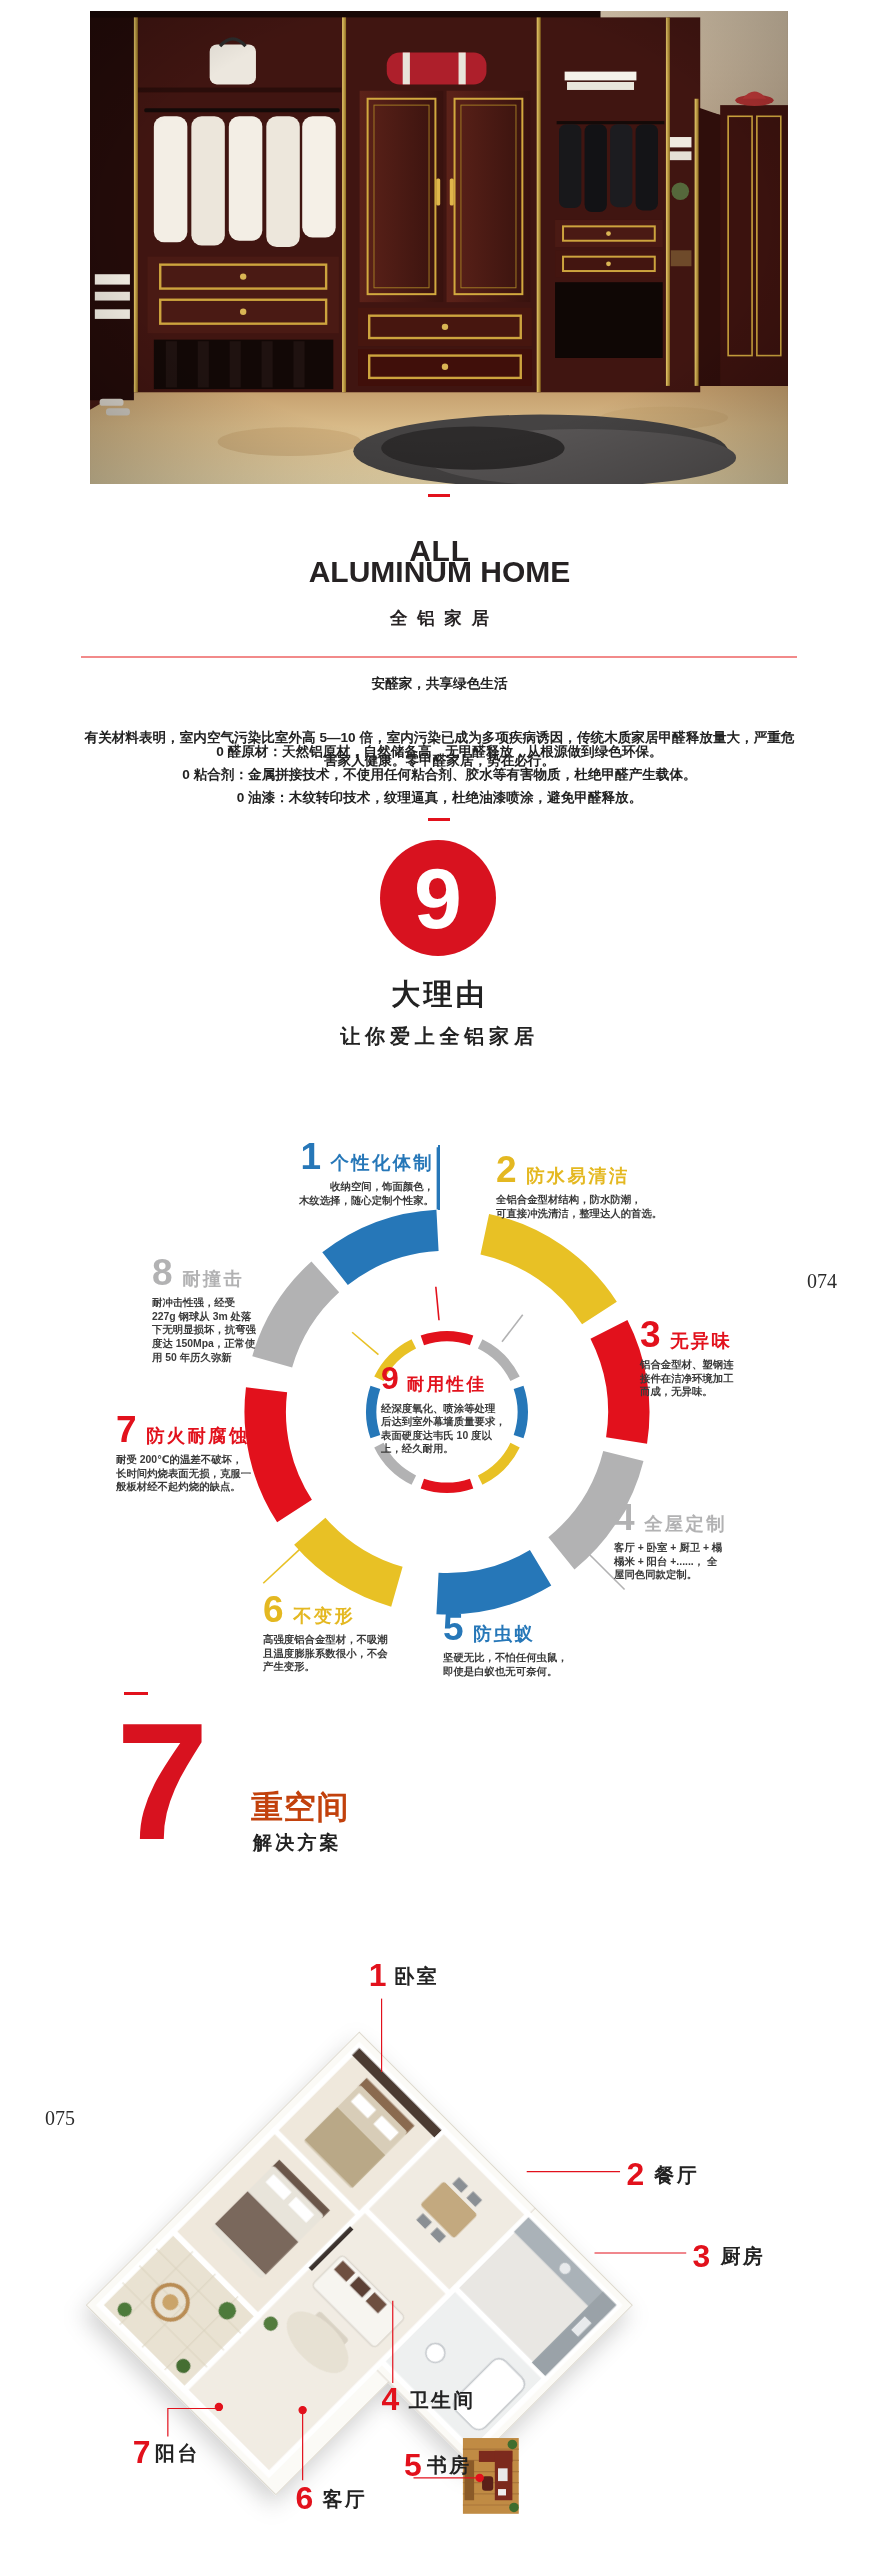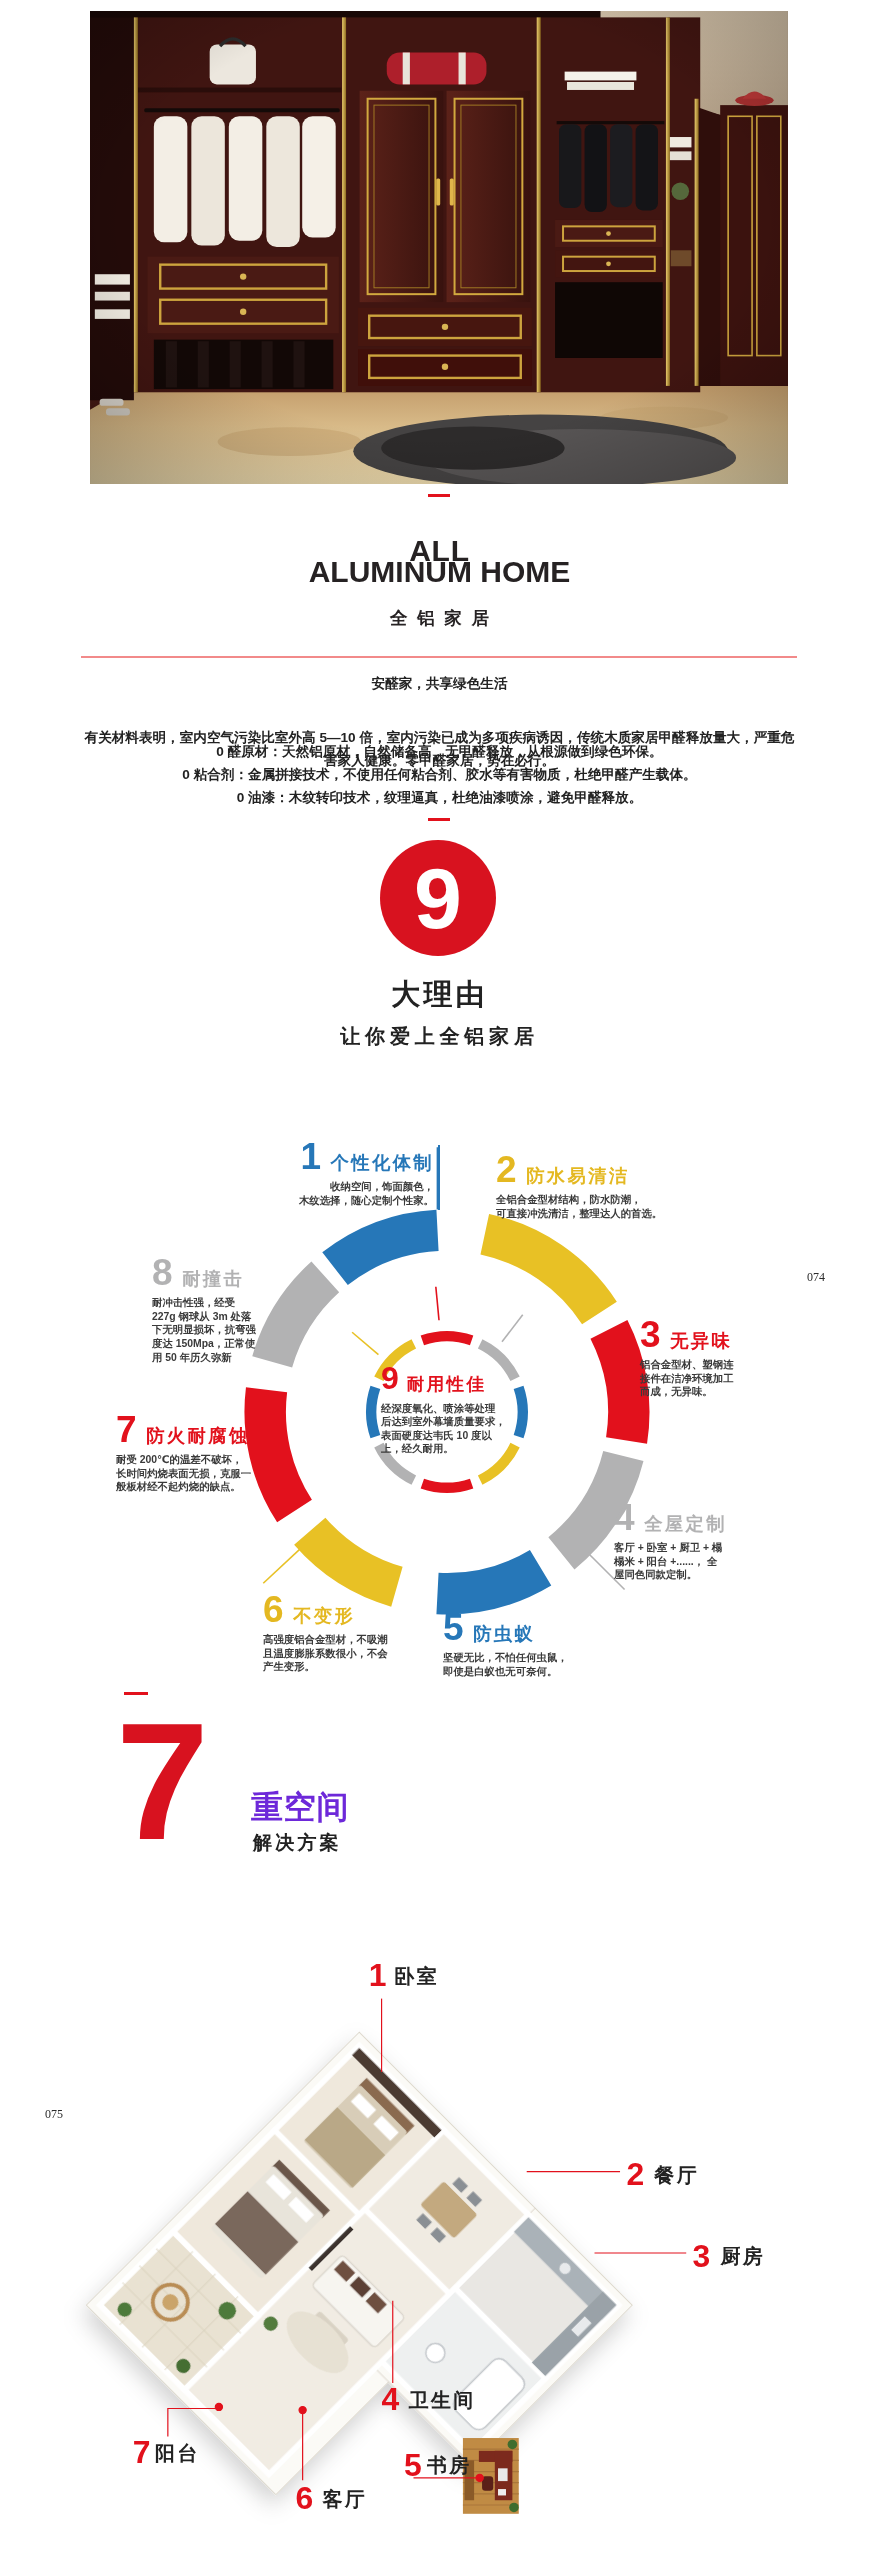--- a/index.html
+++ b/index.html
@@ -20,23 +20,23 @@
   .bigsub{font-size:20px;font-weight:bold;letter-spacing:4.8px;color:#222;}
   .r-block{position:absolute;font-weight:bold;}
   .r-head{display:flex;gap:9.6px;align-items:flex-start;}
   .r-head.right{justify-content:flex-end;}
   .r-num{font-size:37px;line-height:0.9;font-weight:bold;}
   .r-title{font-size:18.3px;letter-spacing:2.4px;margin-top:9.6px;font-weight:bold;}
   .r-desc{font-size:10.4px;line-height:13.6px;color:#3a3a3a;margin-top:5.6px;white-space:pre-line;}
   .t-right{text-align:right;}
   .c-blue{color:#2677b8;} .c-yellow{color:#e4b821;} .c-red{color:#e2111c;} .c-gray{color:#b2b2b3;}
   .vline{width:1.6px;background:#2677b8;}
-  .pageno{font-family:"Liberation Serif","DejaVu Serif",serif;font-size:12px;color:#2b2b2b;}
+  .pageno{font-family:"Liberation Serif","DejaVu Serif",serif;font-size:20px;color:#2b2b2b;}
   .seven{font-size:167px;font-weight:bold;color:#d8121f;line-height:0.78;}
-  .seven-t{font-size:32px;font-weight:bold;letter-spacing:0.8px;color:#6d28d9;}
+  .seven-t{font-size:32px;font-weight:bold;letter-spacing:0.8px;color:#c2410c;}
   .seven-s{font-size:19px;font-weight:bold;letter-spacing:3.2px;color:#222;}
   svg text{font-family:"Liberation Sans","DejaVu Sans",sans-serif;}
 </style>
 </head>
 <body>
 
 <div class="page">
 
   <svg class="abs" style="left:90px;top:11px" width="698" height="473" viewBox="0 0 875 593">
     <defs>

